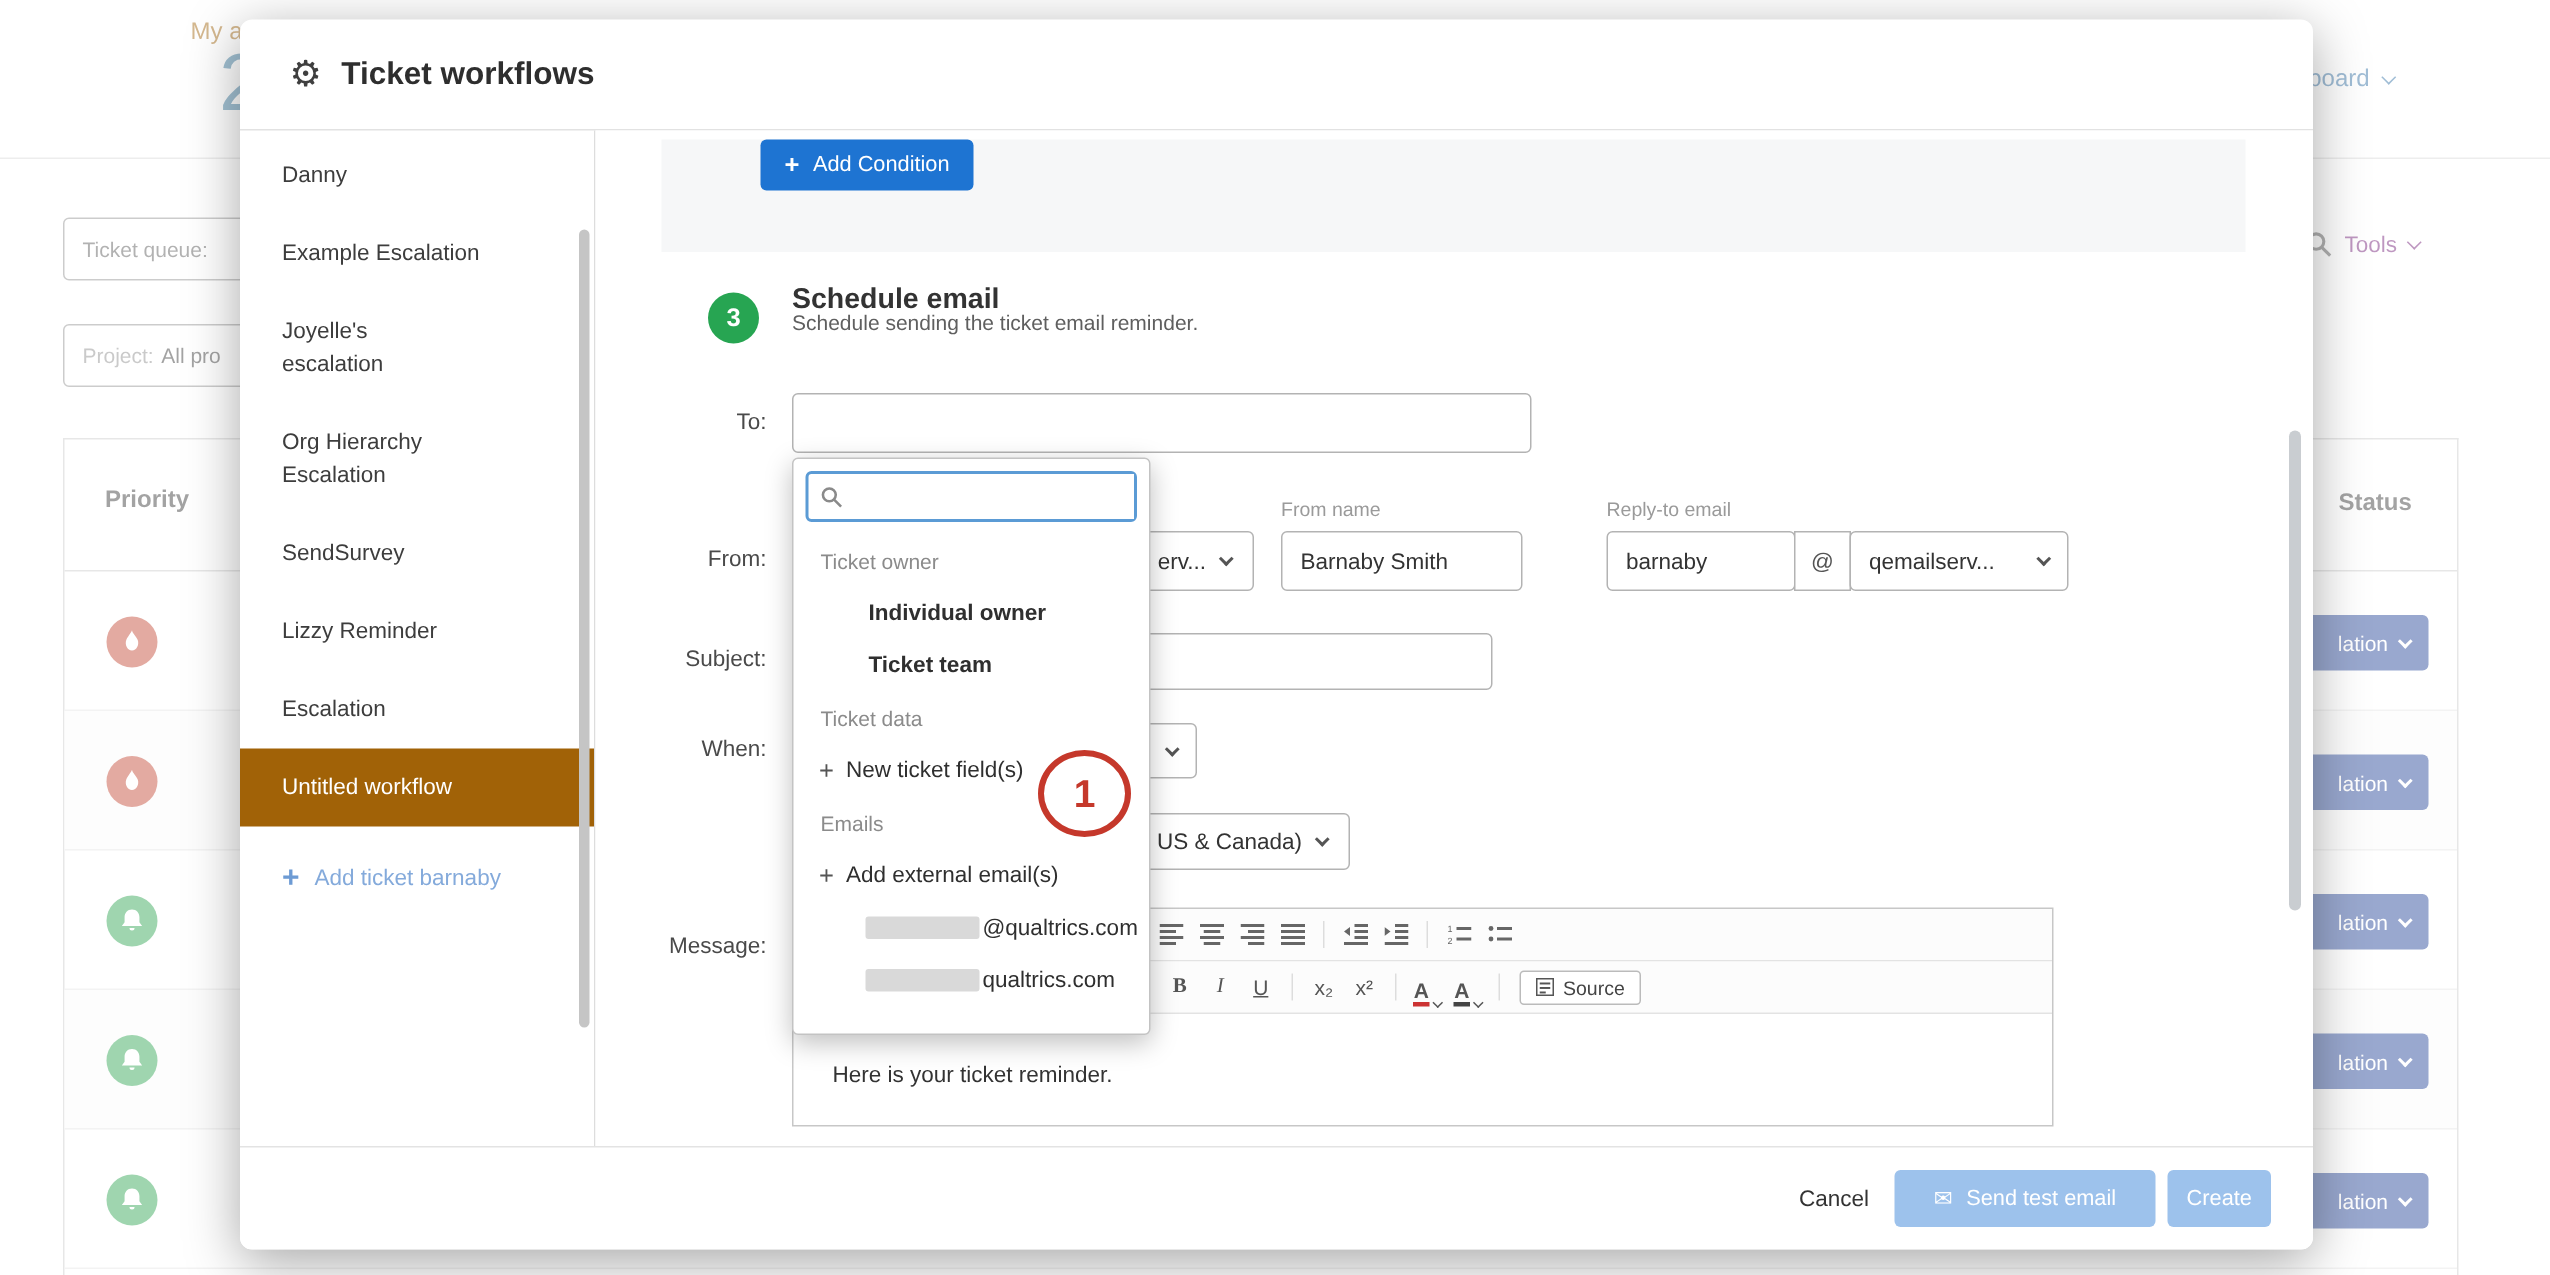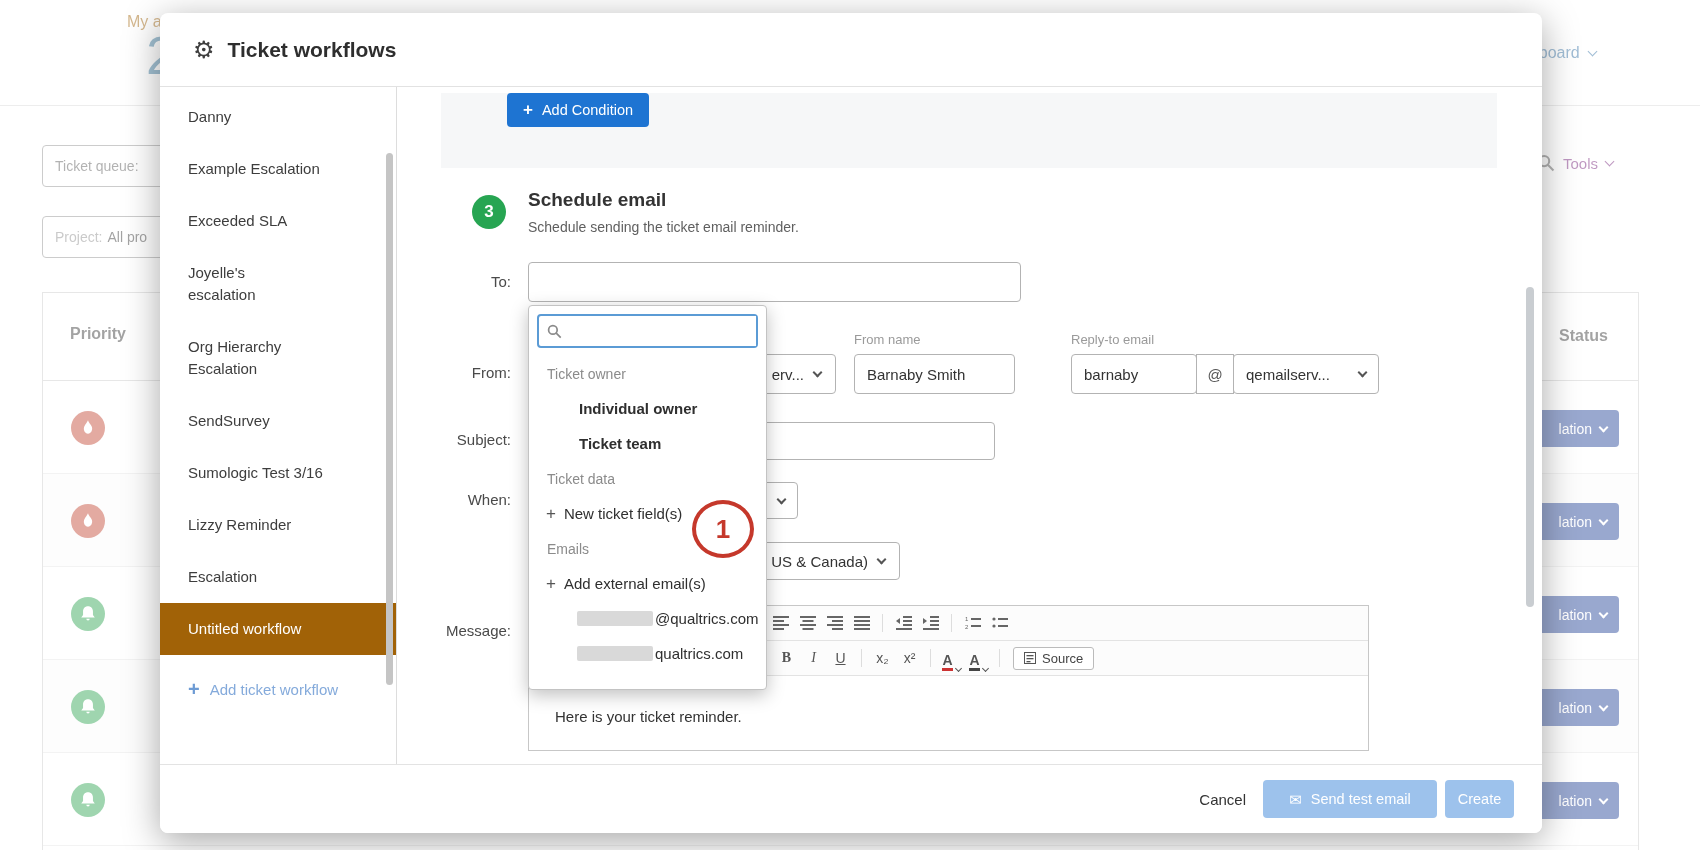--- a/index.html
+++ b/index.html
@@ -55,21 +55,21 @@
   .sidebar-scrollbar { position:absolute; right:3px; top:66px; width:7px; height:532px; background:#c5c5c5; border-radius:4px; }
 
   
   .content { flex:1; position:relative; overflow:hidden; background:#fff; }
   .cond-panel { position:absolute; left:44px; top:6px; width:1056px; height:75px; background:#f6f7f8; }
   .add-cond-btn { position:absolute; left:110px; top:6px; height:34px; padding:0 16px; background:#1e74d2; color:#fff; border:none; border-radius:4px; display:flex; align-items:center; gap:9px; font-size:14.5px; cursor:pointer; font-family:inherit; }
   .add-cond-btn .plus { font-size:17px; font-weight:bold; }
 
   .step-circle { position:absolute; left:75px; top:108px; width:34px; height:34px; border-radius:50%; background:#27a552; color:#fff; font-size:17px; font-weight:bold; display:flex; align-items:center; justify-content:center; }
   .step-title { position:absolute; left:131px; top:102px; font-size:19px; font-weight:bold; color:#333; }
-  .step-sub { position:absolute; left:131px; top:132px; font-size:14px; color:#5f5f5f; }
+  .step-sub { position:absolute; left:131px; top:120px; font-size:14px; color:#5f5f5f; }
 
   .f-label { position:absolute; left:0; width:114px; text-align:right; font-size:15px; color:#4a4a4a; }
   .lbl-to { top:186px; } .lbl-from { top:277px; } .lbl-subject { top:344px; } .lbl-when { top:404px; } .lbl-message { top:535px; }
 
   .inp { position:absolute; border:1px solid #b3b3b3; border-radius:4px; background:#fff; font-size:15px; color:#333; padding:0 12px; font-family:inherit; }
   input.inp { outline:none; }
   .sel { position:absolute; border:1px solid #b3b3b3; border-radius:4px; background:#fff; font-size:15px; color:#333; display:flex; align-items:center; cursor:pointer; }
   .sel .chev { color:#555; }
 
   .to-input { left:131px; top:175px; width:493px; height:40px; }
@@ -228,34 +228,32 @@
       <span class="gear-icon">⚙</span>
       <span class="modal-title">Ticket workflows</span>
     </div>
 
     <div class="modal-body">
 
       <div class="sidebar">
         <ul class="workflow-list">
           <li class="workflow-item"><span>Danny</span></li>
           <li class="workflow-item"><span>Example Escalation</span></li>
-          <li class="workflow-item"><span>Exceeded SLA</span></li>
           <li class="workflow-item"><span>Joyelle's
 escalation</span></li>
           <li class="workflow-item"><span>Org Hierarchy
 Escalation</span></li>
           <li class="workflow-item"><span>SendSurvey</span></li>
-          <li class="workflow-item"><span>Sumologic Test 3/16</span></li>
           <li class="workflow-item"><span>Lizzy Reminder</span></li>
           <li class="workflow-item"><span>Escalation</span></li>
           <li class="workflow-item selected"><span>Untitled workflow</span></li>
         </ul>
         <div class="add-workflow">
           <span class="plus">+</span>
-          <span>Add ticket workflow</span>
+          <span>Add ticket barnaby</span>
         </div>
         <div class="sidebar-scrollbar"></div>
       </div>
 
       <div class="content">
         <div class="cond-panel"></div>
         <button class="add-cond-btn">
           <span class="plus">+</span>
           <span>Add Condition</span>
         </button>

